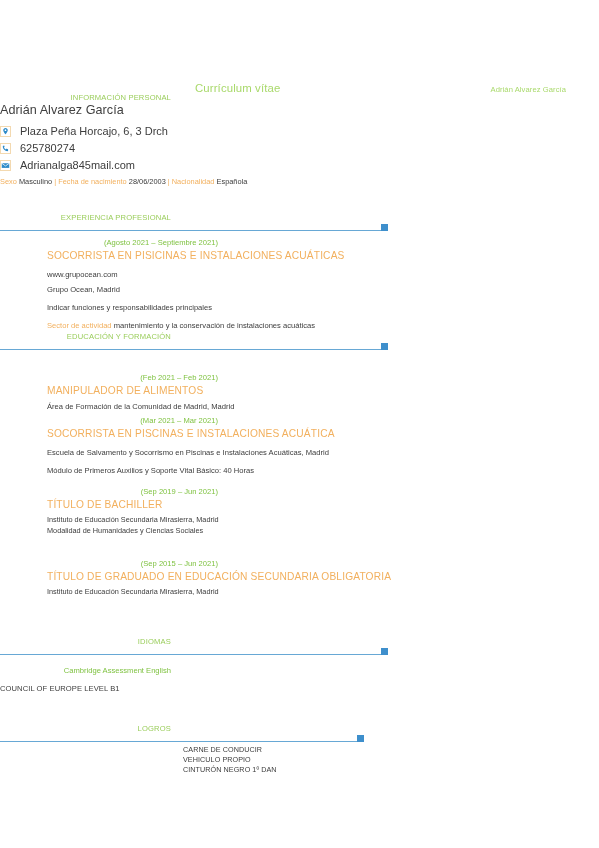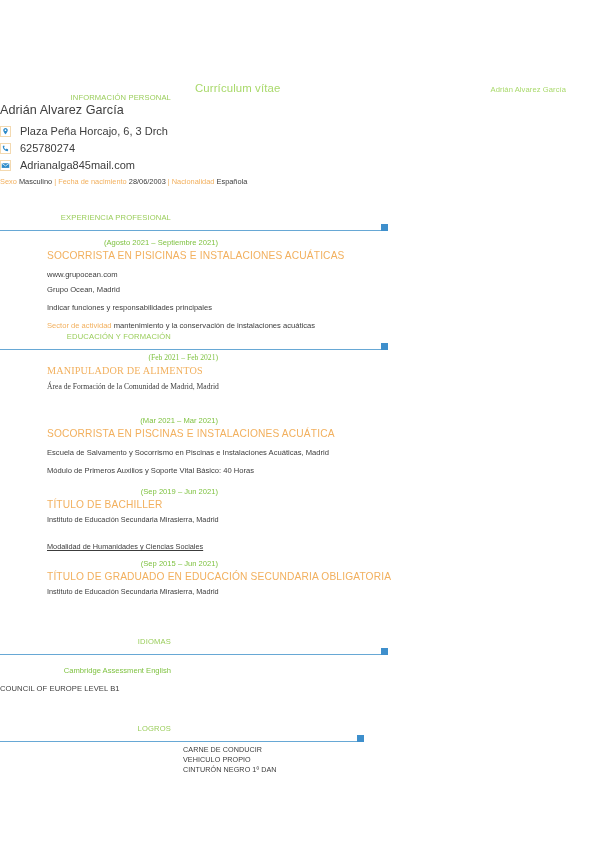--- a/index.html
+++ b/index.html
@@ -169,21 +169,21 @@
     top: 0px;
     width: 7px;
     height: 7px;
     background: #3E8FCC;
   }
 
   
   .entry-row { position: absolute; left: 0; padding-left: 47px; }
   .entry-row .gutter { padding-top: 2px; }
   .entry-sub { margin-top: 4px; }
-  .entry-sub.tight { margin-top: 17px; text-decoration: underline; }
+  .entry-sub.tight { margin-top: 1px; }
   .entry-sub.loose { margin-top: 7px; }
 
   .lang-row { position: absolute; left: 0; }
   .lang-label {
     color: #7FC241;
     font-size: 7.6px;
     white-space: nowrap;
   }
   .lang-value {
     color: #3C3C3C;
@@ -292,21 +292,21 @@
       <span class="green">EDUCACIÓN Y FORMACIÓN</span>
     </div>
     <div class="content">
       <div class="rule-wrap" style="width:388px;">
         <div class="rule"></div>
         <div class="rule-cap" style="right:0;"></div>
       </div>
     </div>
   </div>
 
-  <div class="row entry-row" style="top:344px;font-family:Liberation Serif, serif;">
+  <div class="row entry-row" style="top:364px;">
     <div class="gutter">
       <span class="green-date">(Feb 2021 – Feb 2021)</span>
     </div>
     <div class="content">
       <div class="orange-head">MANIPULADOR DE ALIMENTOS</div>
       <div class="body-txt-lg entry-sub">Área de Formación de la Comunidad de Madrid, Madrid</div>
     </div>
   </div>
 
   <div class="row entry-row" style="top:399px;margin-top:8px;">

